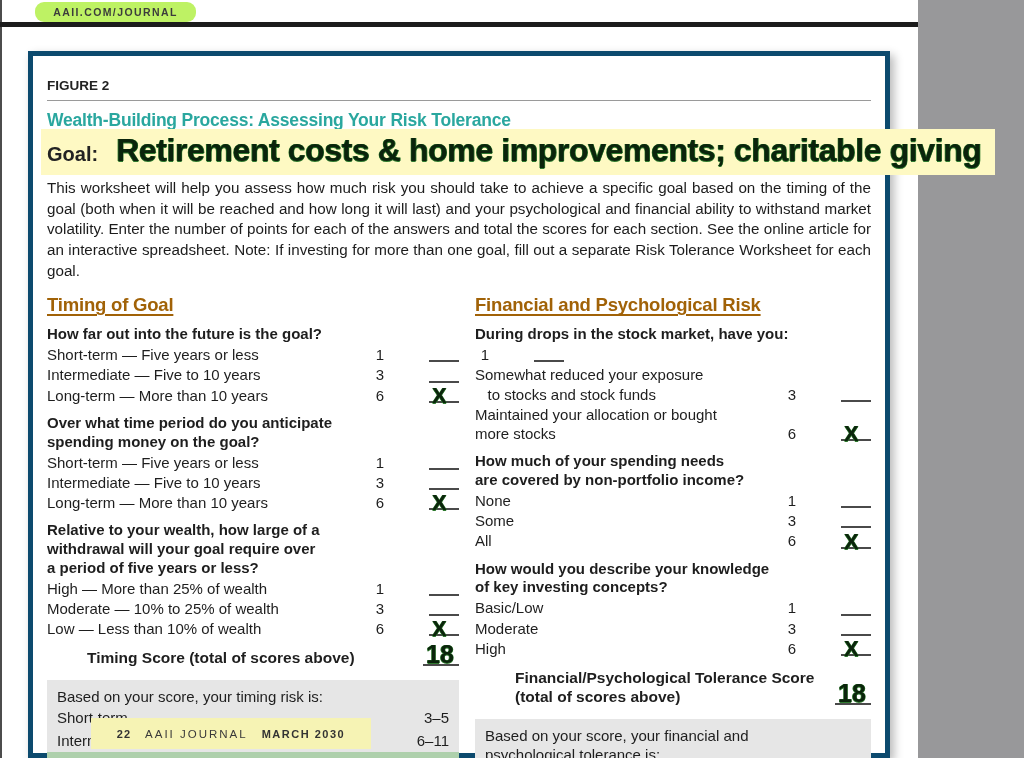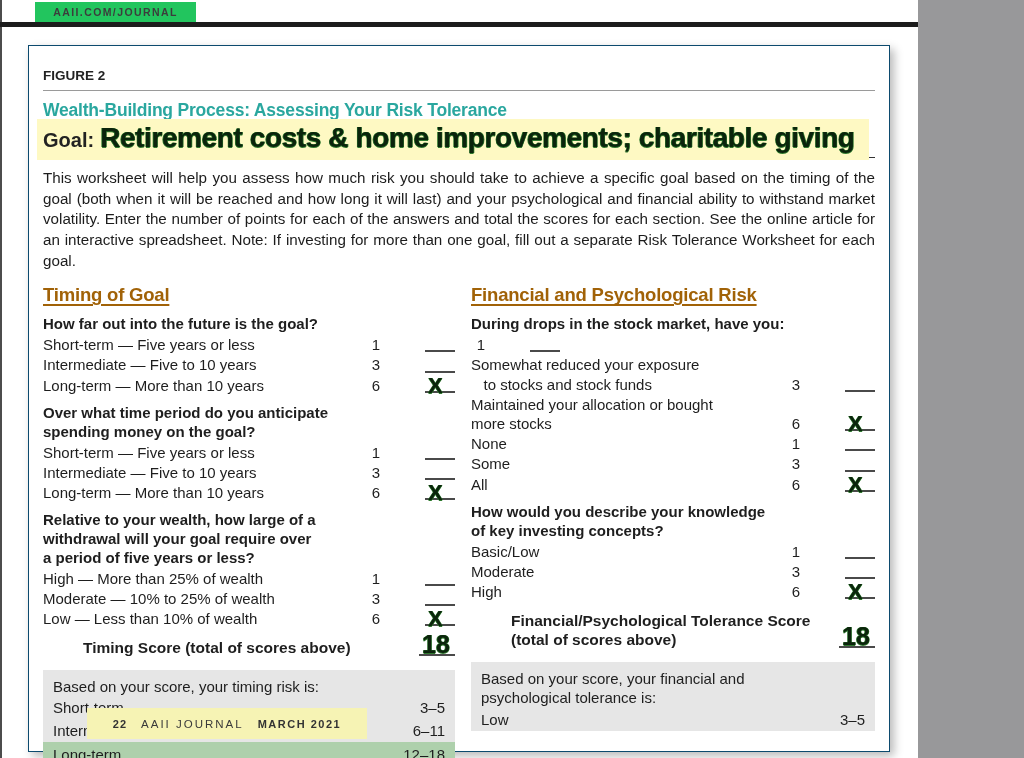--- a/index.html
+++ b/index.html
@@ -4,42 +4,42 @@
 <style>
   html,body{margin:0;padding:0;}
   body{
     width:1024px;height:758px;overflow:hidden;position:relative;
     background:#ffffff;font-family:"Liberation Sans",sans-serif;color:#1e1e1e;
   }
   .page-left-edge{position:absolute;left:0;top:0;width:2px;height:758px;background:#4c4c4c;}
   .viewer-gutter{position:absolute;left:918px;top:0;width:106px;height:758px;background:#98989a;}
   .top-rule{position:absolute;left:0;top:22px;width:918px;height:5px;background:#1c1c1c;}
   .top-url{
-    position:absolute;left:35px;top:2px;width:161px;height:20px;background:#22c55e;
+    position:absolute;left:35px;top:2px;width:161px;height:20px;background:#bef264;
     display:flex;align-items:center;justify-content:center;
-    font-size:10.5px;font-weight:bold;letter-spacing:1.4px;color:#3c3c3c;
+    font-size:10.5px;font-weight:bold;letter-spacing:1.4px;color:#3c3c3c;border-radius:9px;
   }
   .card{
-    position:absolute;left:28px;top:45px;width:862px;height:707px;background:#fff;
-    border:1px solid #0c4a6e;box-shadow:4px 4px 9px rgba(0,0,0,0.28);
+    position:absolute;left:28px;top:51px;width:862px;height:707px;background:#fff;
+    border:5px solid #0c4a6e;box-shadow:4px 4px 9px rgba(0,0,0,0.28);
     box-sizing:border-box;padding:22px 14px 12px 14px;
   }
   .figure-label{
     font-size:13.5px;font-weight:bold;color:#222;
     border-bottom:1px solid #9a9a9a;padding-bottom:7px;
   }
   .title{color:#2aa79f;font-weight:bold;font-size:17.5px;margin-top:9px;letter-spacing:-0.2px;}
   .goal-row{position:relative;margin-top:1px;height:37px;}
   .goal-hl{
     position:absolute;left:-6px;top:-3px;display:flex;align-items:baseline;
     background:#fef9c3;padding:3px 14px 6px 6px;
   }
   .goal-label{font-size:20px;font-weight:bold;color:#222;}
   .goal-value{
-    font-size:28px;font-weight:bold;margin-left:6px;letter-spacing:-0.4px;white-space:nowrap;
+    font-size:32px;font-weight:bold;margin-left:18px;letter-spacing:-0.4px;white-space:nowrap;
   }
   .ink{
     color:#0b240c;
     text-shadow:0.6px 0 0 #2f7a2f,-0.6px 0 0 #2f7a2f,0 0.6px 0 #2f7a2f;
   }
   .goal-underline{position:absolute;left:56px;right:0;bottom:1px;border-bottom:1.5px solid #333;}
   .intro{
     margin-top:9px;font-size:15.2px;line-height:1.36;text-align:justify;color:#1c1c1c;
   }
   .cols{display:flex;gap:16px;margin-top:13px;}
@@ -208,20 +208,22 @@
         <span class="answer-line"></span>
       </div>
       <div class="opt">
         <span class="opt-label">Maintained your allocation or bought more stocks</span>
         <span class="opt-pts">6</span>
         <span class="answer-line">
             <span class="x-mark ink">X</span>
           </span>
       </div>
 
+      <div class="prompt">How much of your spending needs
+are covered by non-portfolio income?</div>
       <div class="opt">
         <span class="opt-label">None</span>
         <span class="opt-pts">1</span>
         <span class="answer-line"></span>
       </div>
       <div class="opt">
         <span class="opt-label">Some</span>
         <span class="opt-pts">3</span>
         <span class="answer-line"></span>
       </div>
@@ -269,16 +271,16 @@
           <span class="result-range">3–5</span>
         </div>
 
       </div>
     </div>
   </div>
 
   <div class="footer-credit">
     <span class="footer-num">22</span>
     <span class="footer-journal">AAII JOURNAL</span>
-    <span class="footer-issue">MARCH 2021</span>
+    <span class="footer-issue">MARCH 2030</span>
   </div>
 
 </div>
 
 </body></html>

